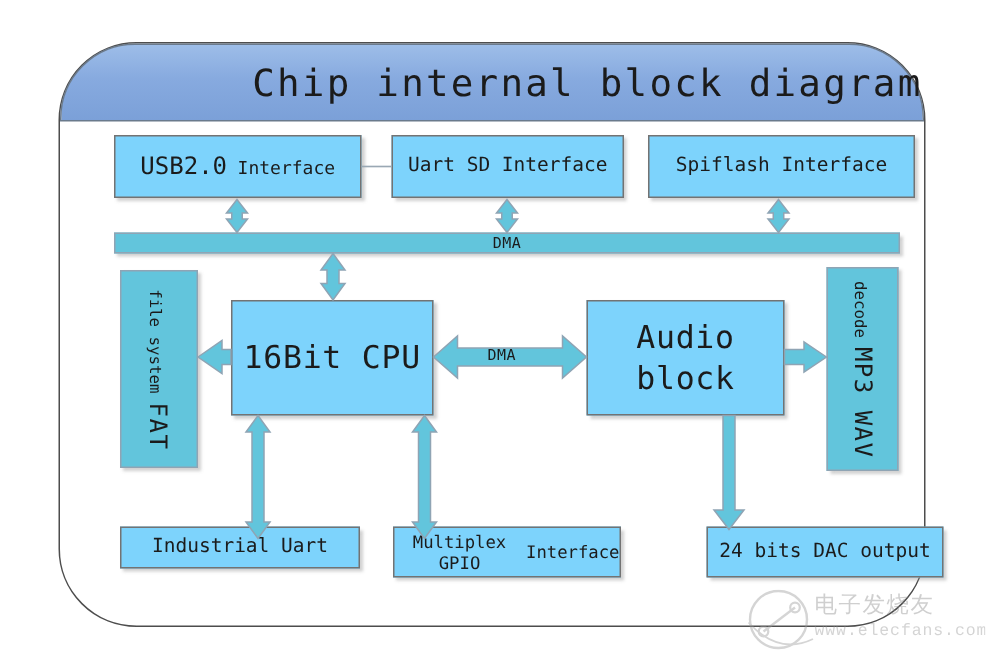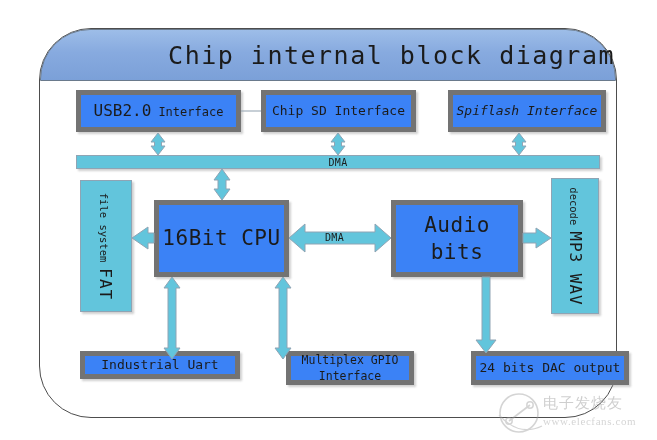--- a/index.html
+++ b/index.html
@@ -49,22 +49,22 @@
     letter-spacing: 1.5px;
     color: #1b1b1b;
     font-family: "DejaVu Sans Mono", "Liberation Mono", monospace;
     white-space: nowrap;
   }
 
   
   .blk {
     position: absolute;
     box-sizing: border-box;
-    background: #3b82f6;
-    border: 5px solid #737373;
+    background: #7dd3fc;
+    border: 1px solid #737373;
     box-shadow: 2px 2px 2px rgba(120,120,120,0.35);
     display: flex;
     align-items: center;
     justify-content: center;
     text-align: center;
     color: #1b1b1b;
     font-family: "DejaVu Sans Mono", "Liberation Mono", monospace;
     line-height: 1.25;
   }
 
@@ -154,21 +154,21 @@
     font-family: "DejaVu Sans", "Liberation Sans", sans-serif;
     letter-spacing: 1px;
     white-space: nowrap;
   }
   .wm-url {
     position: absolute;
     left: 46px;
     top: 22px;
     font-size: 11px;
     color: #9a9a9a;
-    font-family: Liberation Serif, serif;
+    font-family: Liberation Mono, monospace;
     letter-spacing: 0.6px;
     white-space: nowrap;
   }
 </style>
 </head>
 <body>
 
 <div id="canvas">
 
   <div class="outer-frame"></div>
@@ -178,58 +178,58 @@
   </div>
 
   <div class="blk" style="left:76px; top:90px; width:165px; height:42px;">
     <span class="usb-inner">
       <span class="usb-main">USB2.0</span>
       <span class="usb-sub">Interface</span>
     </span>
   </div>
 
   <div class="blk t-med" style="left:261px; top:90px; width:155px; height:42px;">
-    <span>Chip SD Interface</span>
-  </div>
-
-  <div class="blk t-med" style="left:448px; top:90px; width:158px; height:42px;font-style:italic;">
+    <span>Uart SD Interface</span>
+  </div>
+
+  <div class="blk t-med" style="left:432px; top:90px; width:178px; height:42px;">
     <span>Spiflash Interface</span>
   </div>
 
   <div class="bus-bar" style="left:76px; top:155px; width:524px; height:14px;">
     <span>DMA</span>
   </div>
 
   <div class="side-blk" style="left:80px; top:180px; width:52px; height:132px;">
     <span class="rot-wrap">
       <span class="rot-sub">file system</span>
       <span class="rot-main">FAT</span>
     </span>
   </div>
 
   <div class="blk t-big" style="left:154px; top:200px; width:135px; height:77px;">
     <span>16Bit CPU</span>
   </div>
 
   <div class="blk t-big" style="left:391px; top:200px; width:132px; height:77px;">
-    <span>Audio bits</span>
+    <span>Audio block</span>
   </div>
 
   <div class="side-blk" style="left:551px; top:178px; width:48px; height:136px;">
     <span class="rot-wrap">
       <span class="rot-sub">decode</span>
       <span class="rot-main">MP3 WAV</span>
     </span>
   </div>
 
   <div class="blk t-med" style="left:80px; top:351px; width:160px; height:28px;">
     <span>Industrial Uart</span>
   </div>
 
-  <div class="blk t-small" style="left:262px; top:351px; width:128px; height:34px; flex-direction:column; gap:1px;margin-left:24px;">
+  <div class="blk t-small" style="left:262px; top:351px; width:152px; height:34px; flex-direction:row; gap:1px;">
     <span>Multiplex GPIO</span>
     <span>Interface</span>
   </div>
 
   <div class="blk t-med" style="left:440px; top:351px; width:158px; height:34px;margin-left:31px;">
     <span>24 bits DAC output</span>
   </div>
 
   <svg class="arrow-layer" viewBox="0 0 657 440">
 

